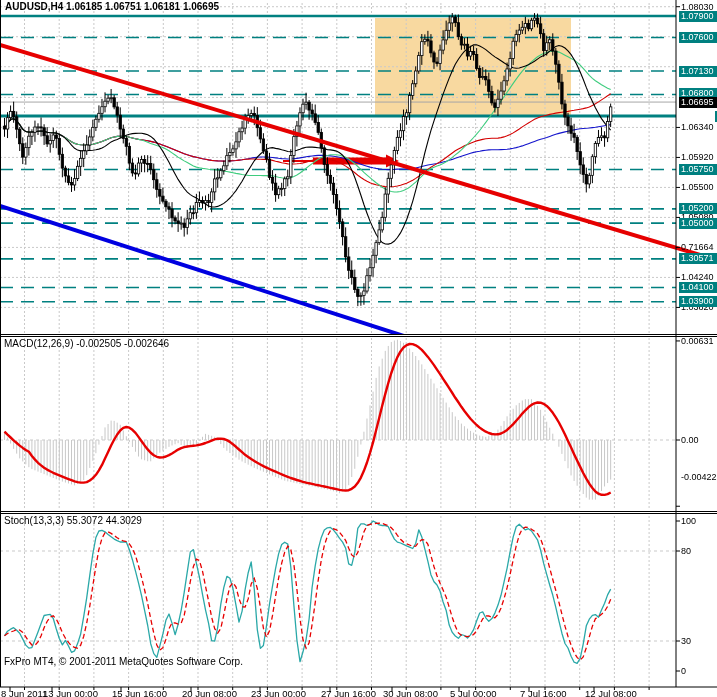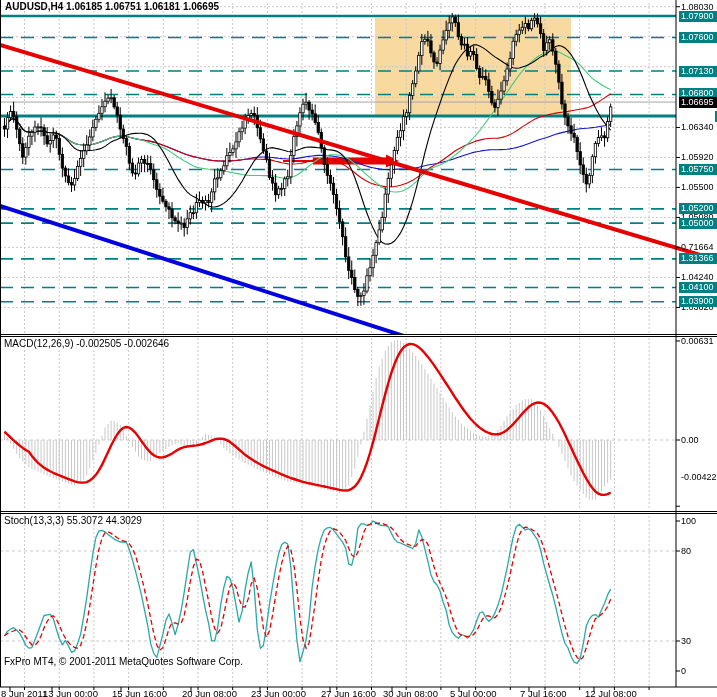--- a/index.html
+++ b/index.html
@@ -809,21 +809,21 @@
       <div class="ovl plbl" style="top: 272.429px;">1.04240</div>
       <div class="ovl plbl" style="top: 302.429px;">1.03820</div>
       <div class="ovl box" style="top: 10.5px;">1.07900</div>
       <div class="ovl box" style="top: 31.9286px;">1.07600</div>
       <div class="ovl box" style="top: 65.5px;">1.07130</div>
       <div class="ovl box" style="top: 88px;">1.06800</div>
       <div class="ovl box" style="top: 110.5px; margin-left: 36px;">1.06500</div>
       <div class="ovl box" style="top: 164.071px;">1.05750</div>
       <div class="ovl box" style="top: 203.357px;">1.05200</div>
       <div class="ovl box" style="top: 217.643px;">1.05000</div>
-      <div class="ovl box" style="top: 253.357px;">1.31366</div>
+      <div class="ovl box" style="top: 253.357px;">1.30571</div>
       <div class="ovl box" style="top: 281.929px;">1.04100</div>
       <div class="ovl box" style="top: 296.214px;">1.03900</div>
       <div class="ovl box boxcur" style="top: 96.5714px;">1.06695</div>
       <div class="ovl sclbl" style="top: 335.942px;">0.00631</div>
       <div class="ovl sclbl" style="top: 435px;">0.00</div>
       <div class="ovl sclbl" style="top: 472px;">-0.00422</div>
       <div class="ovl sclbl" style="top: 516px;">100</div>
       <div class="ovl sclbl" style="top: 546px;">80</div>
       <div class="ovl sclbl" style="top: 636px;">30</div>
       <div class="ovl sclbl" style="top: 666px;">0</div>

